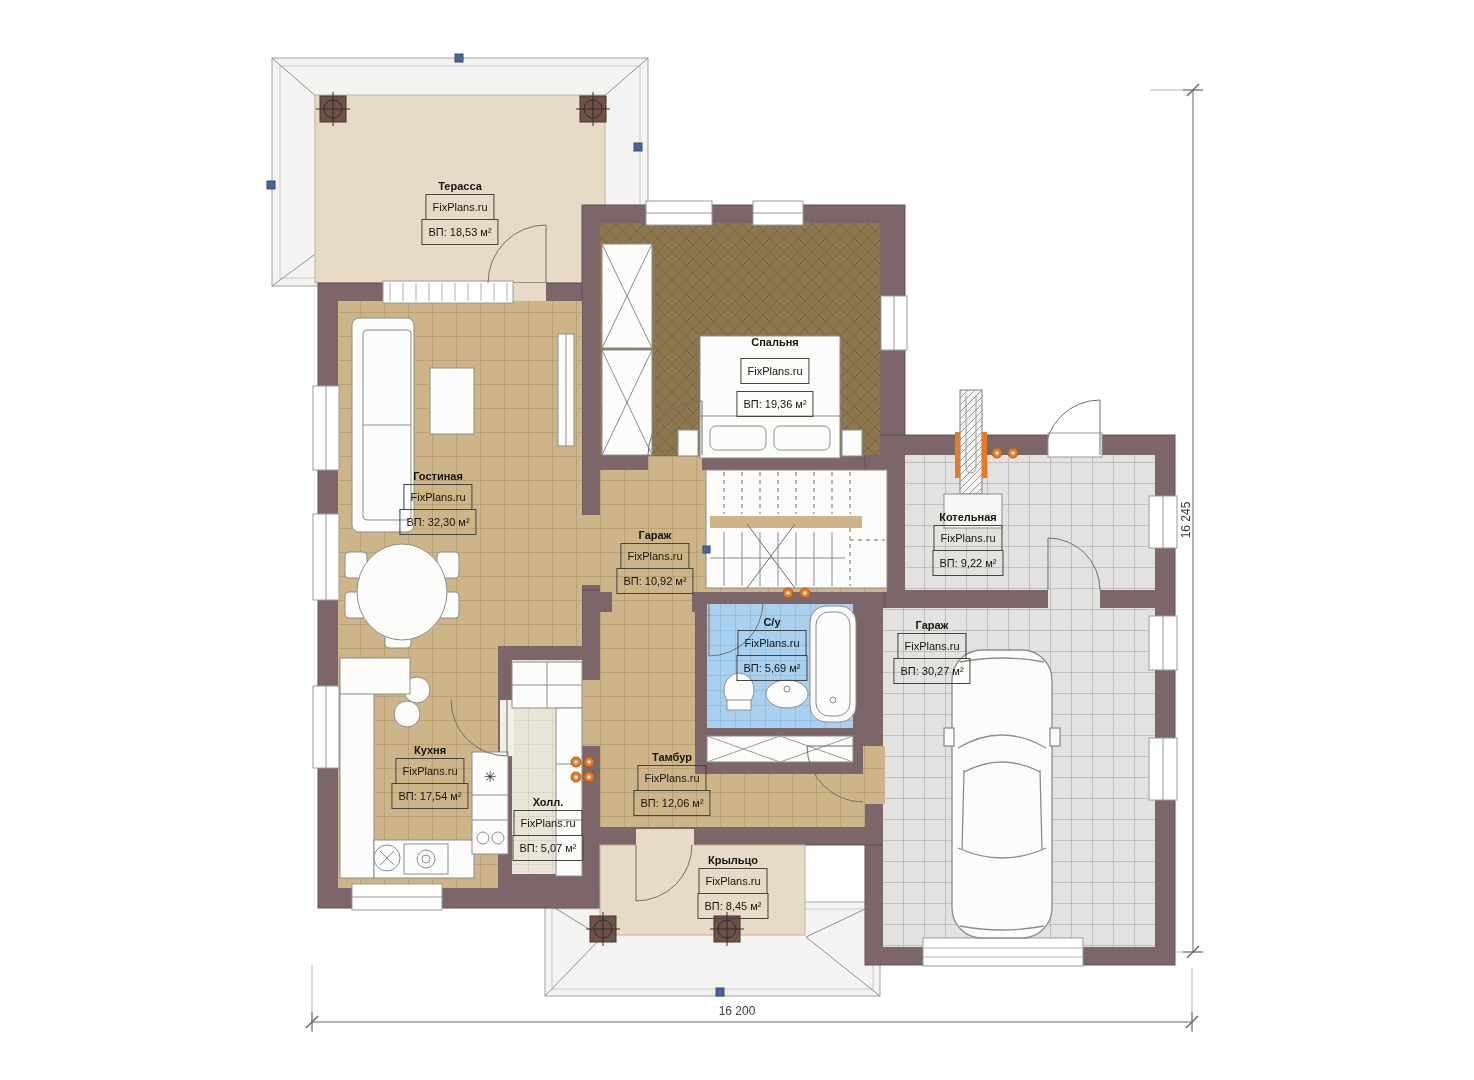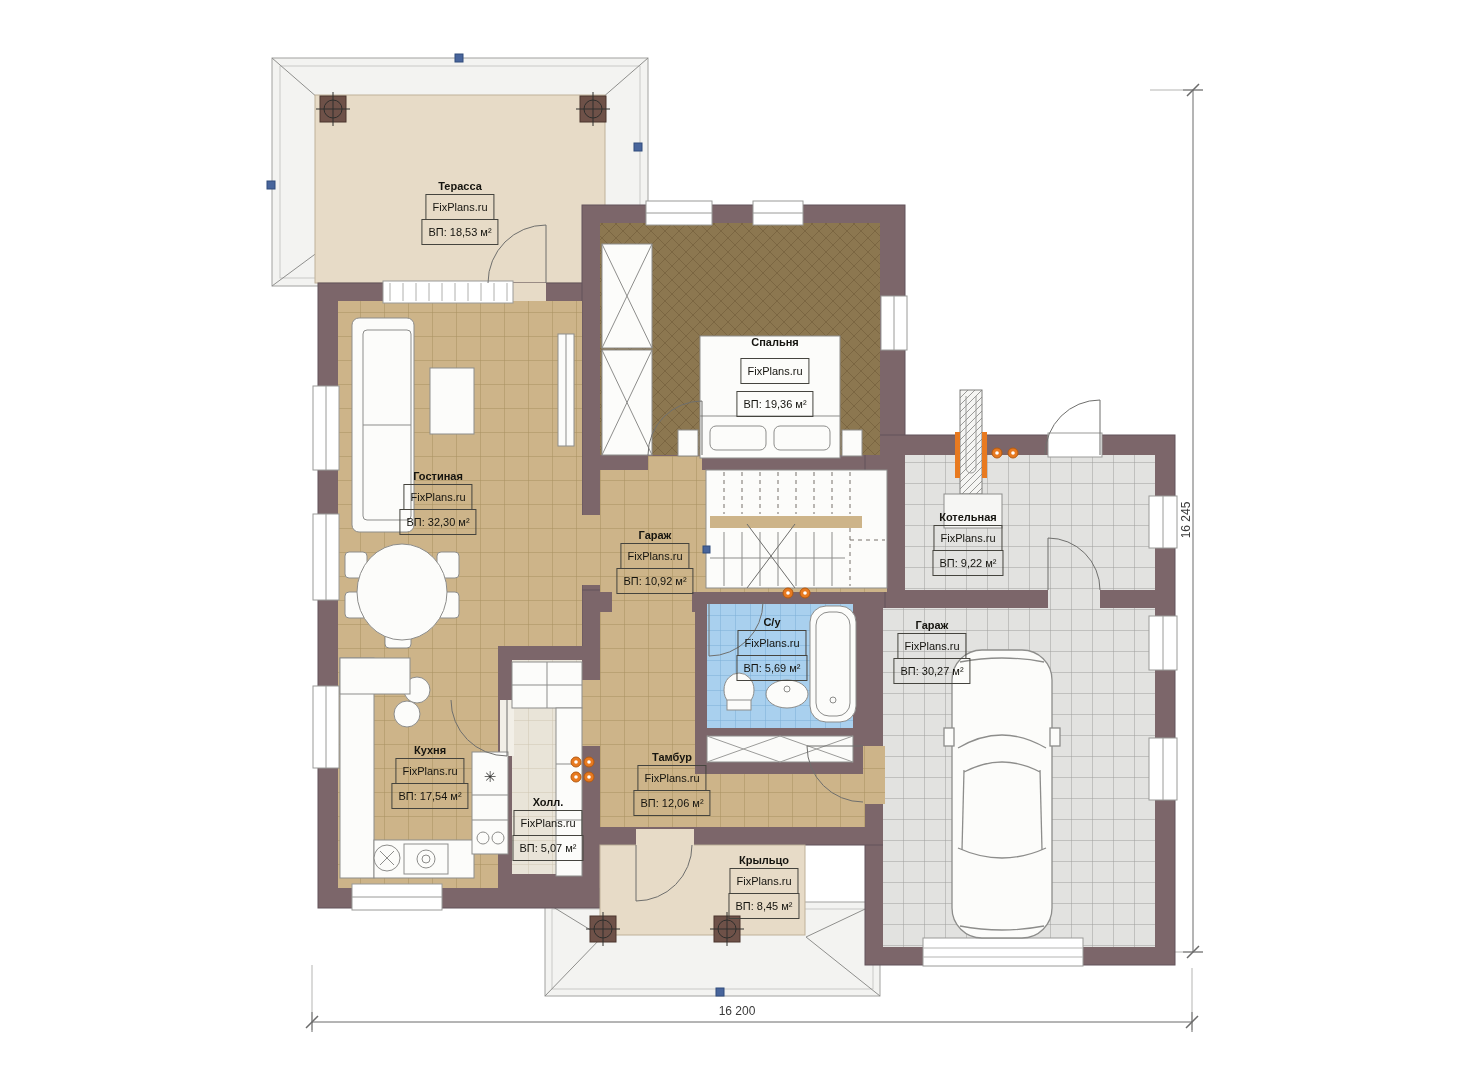--- a/index.html
+++ b/index.html
@@ -400,21 +400,21 @@
 <div class="room-label" style="left:548px; top:796px;">
   <div class="room-name">Холл.</div>
   <div class="box brand">FixPlans.ru</div>
   <div class="box area">ВП: 5,07 м²</div>
 </div>
 <div class="room-label" style="left:672px; top:751px;text-align:center;">
   <div class="room-name">Тамбур</div>
   <div class="box brand">FixPlans.ru</div>
   <div class="box area">ВП: 12,06 м²</div>
 </div>
-<div class="room-label" style="left:764px; top:854px;text-align:center;">
+<div class="room-label" style="left:733px; top:854px;text-align:center;">
   <div class="room-name">Крыльцо</div>
   <div class="box brand">FixPlans.ru</div>
   <div class="box area">ВП: 8,45 м²</div>
 </div>
 
 <div class="dim-label horiz" style="left:737px; top:1004px;">16 200</div>
 <div class="dim-label vert" style="left:1156px; top:513px;">16 245</div>
 
 </div>
 

